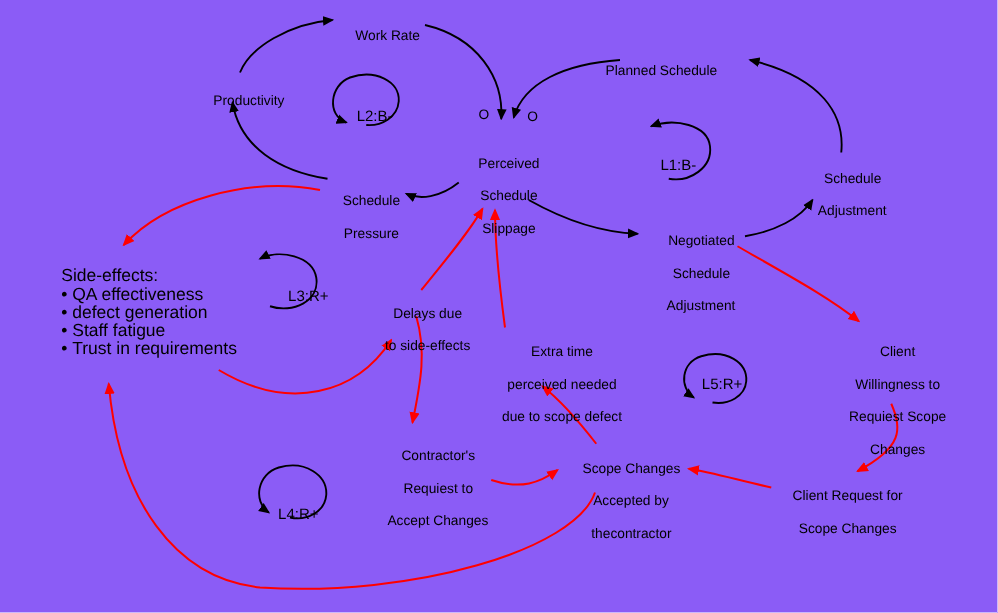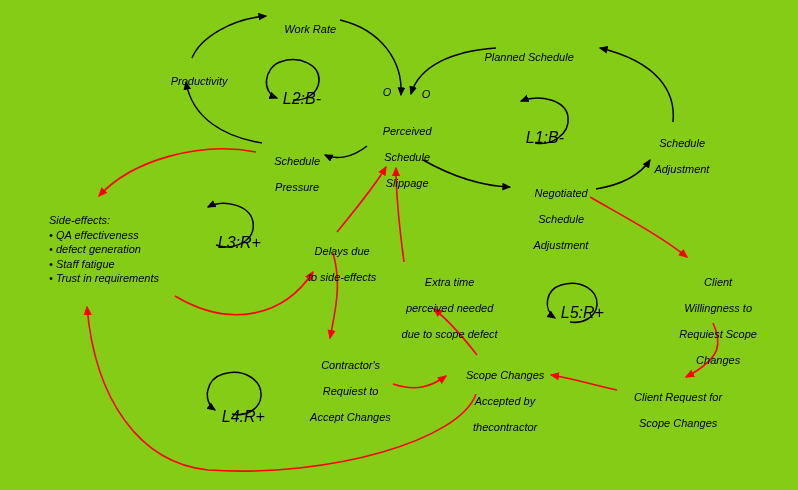--- a/index.html
+++ b/index.html
@@ -8,23 +8,22 @@
     padding: 0;
     background: #ffffff;
   }
   body {
     font-family: "Liberation Sans", sans-serif;
   }
   #diagram-root {
     position: relative;
     width: 798px;
     height: 490px;
-    background: #84cc16;
+    background: #8b5cf6;
     overflow: hidden;
-    font-style: italic;
   }
   svg#cld-svg {
     position: absolute;
     left: 0;
     top: 0;
     width: 798px;
     height: 490px;
   }
   .node-label {
     position: absolute;
@@ -33,36 +32,36 @@
     line-height: 13px;
     color: #000000;
     text-align: center;
     white-space: pre;
     letter-spacing: 0px;
     pointer-events: auto;
   }
   .loop-label {
     position: absolute;
     font-family: "Liberation Sans", sans-serif;
-    font-size: 16px;
+    font-size: 12px;
     color: #000000;
     text-align: center;
     white-space: pre;
   }
   .polarity-label {
     position: absolute;
     font-family: "Liberation Sans", sans-serif;
     font-size: 11px;
     color: #000000;
     text-align: center;
   }
   .sidelist {
     position: absolute;
     font-family: "Liberation Sans", sans-serif;
-    font-size: 11px;
+    font-size: 14px;
     line-height: 14.5px;
     color: #000000;
     text-align: left;
   }
   .sidelist .se-title { display: block; }
   .sidelist .se-item { display: block; }
   .sidelist .se-item::before {
     content: "\2022\00a0";
   }
 </style>
@@ -217,21 +216,21 @@
   </div>
 
   <div class="loop-label" style="left:508px; top:111px; width:56px;">
     <span>L1:B-</span>
   </div>
 
   <div class="loop-label" style="left:265px; top:72px; width:56px;">
     <span>L2:B-</span>
   </div>
 
-  <div class="loop-label" style="left:200px; top:216px; width:56px;text-align:right;">
+  <div class="loop-label" style="left:212px; top:216px; width:56px;">
     <span>L3:R+</span>
   </div>
 
   <div class="loop-label" style="left:204px; top:390px; width:56px;">
     <span>L4:R+</span>
   </div>
 
   <div class="loop-label" style="left:543px; top:286px; width:56px;">
     <span>L5:R+</span>
   </div>

